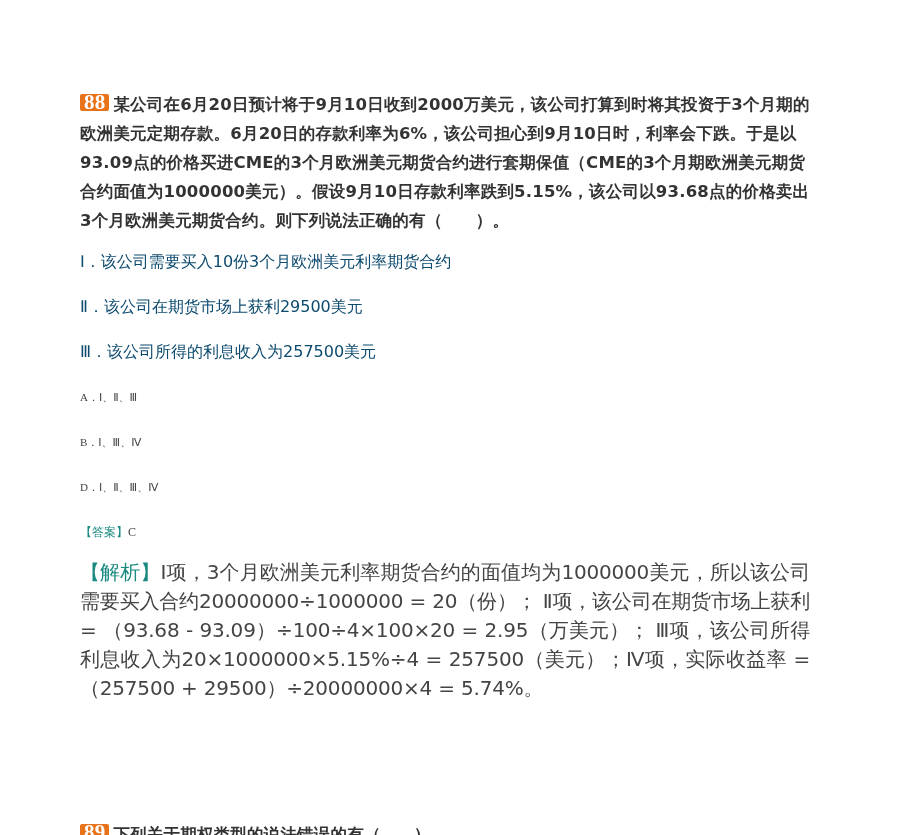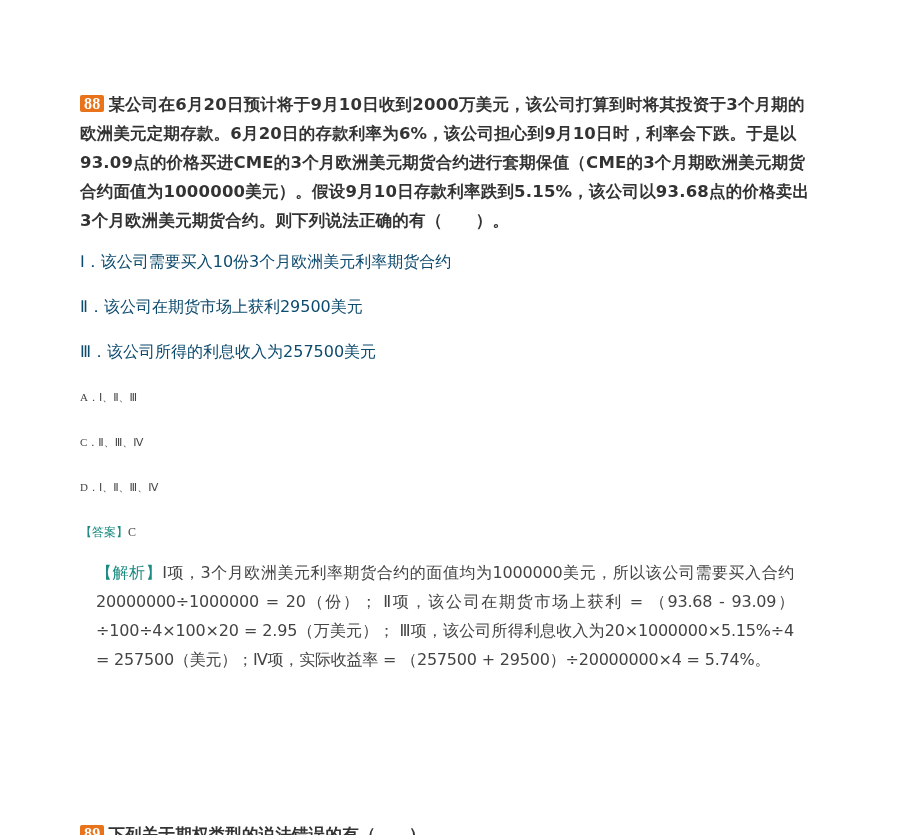--- a/index.html
+++ b/index.html
@@ -2,50 +2,50 @@
 <html><head>
   <meta charset="utf-8">
   <style>
     html, body { margin: 0; padding: 0; background: #ffffff; }
     body { width: 900px; height: 835px; overflow: hidden; position: relative;
            font-family: "DejaVu Serif", "Liberation Serif", serif; color: #333; }
     .question { position: absolute; left: 80px; width: 730px; }
     .q-stem { font-family: "DejaVu Sans", "Liberation Sans", sans-serif; font-weight: bold;
               font-size: 16.5px; line-height: 29px; color: #333; margin: 0; letter-spacing: 0.2px; }
     .badge { display: inline-block; background: #e8731a; color: #fff; font-weight: bold;
-             font-family: "Liberation Serif", serif; font-size: 16px; line-height: 17px;
+             font-family: "Liberation Serif", serif; font-size: 21px; line-height: 17px;
              padding: 0 4px; border-radius: 2px; margin-right: 4px; vertical-align: 1px; }
     .stmt { font-size: 16px; line-height: 20px; color: #0c4a6e; margin: 0; height: 45px;
             font-family: "DejaVu Sans", "Liberation Serif", serif; }
     .stmt .num { font-family: "Liberation Serif", serif; }
     .option { font-size: 11px; line-height: 20px; color: #444; margin: 0; height: 45px;
               font-family: "Liberation Serif", serif; }
     .answer-line { font-size: 12px; line-height: 20px; color: #444; margin: 0; height: 44px;
                    font-family: "Liberation Serif", serif; }
     .teal { color: #1a8a80; font-family: "DejaVu Sans", sans-serif; }
-    .analysis { font-size: 16px; line-height: 29px; color: #444; margin: 16px; text-align: justify;
+    .analysis { font-size: 20px; line-height: 29px; color: #444; margin: 0; text-align: justify;
                 font-family: "DejaVu Sans", "Liberation Serif", serif; letter-spacing: -0.2px; }
   </style>
 </head>
 <body>
 
 <div class="question" style="top:90px;">
   <p class="q-stem">
     <span class="badge">88</span><span>某公司在6月20日预计将于9月10日收到2000万美元，该公司打算到时将其投资于3个月期的欧洲美元定期存款。6月20日的存款利率为6%，该公司担心到9月10日时，利率会下跌。于是以93.09点的价格买进CME的3个月欧洲美元期货合约进行套期保值（CME的3个月期欧洲美元期货合约面值为1000000美元）。假设9月10日存款利率跌到5.15%，该公司以93.68点的价格卖出3个月欧洲美元期货合约。则下列说法正确的有（　　）。</span>
   </p>
 
   <div style="margin-top:17px;">
     <p class="stmt"><span class="num">Ⅰ．</span><span>该公司需要买入10份3个月欧洲美元利率期货合约</span></p>
     <p class="stmt"><span class="num">Ⅱ．</span><span>该公司在期货市场上获利29500美元</span></p>
     <p class="stmt"><span class="num">Ⅲ．</span><span>该公司所得的利息收入为257500美元</span></p>
   </div>
 
   <div>
     <p class="option"><span>A．</span><span>Ⅰ、Ⅱ、Ⅲ</span></p>
-    <p class="option"><span>C．</span><span>Ⅱ、Ⅲ、Ⅳ</span></p>
+    <p class="option"><span>B．</span><span>Ⅰ、Ⅲ、Ⅳ</span></p>
     <p class="option"><span>D．</span><span>Ⅰ、Ⅱ、Ⅲ、Ⅳ</span></p>
   </div>
 
   <p class="answer-line">
     <span class="teal">【答案】</span><span>C</span>
   </p>
 
   <p class="analysis" style="margin-top:-8px;">
     <span class="teal">【解析】</span><span>Ⅰ项，3个月欧洲美元利率期货合约的面值均为1000000美元，所以该公司需要买入合约20000000÷1000000 = 20（份）； Ⅱ项，该公司在期货市场上获利 = （93.68 - 93.09）÷100÷4×100×20 = 2.95（万美元）； Ⅲ项，该公司所得利息收入为20×1000000×5.15%÷4 = 257500（美元）；Ⅳ项，实际收益率 = （257500 + 29500）÷20000000×4 = 5.74%。</span>
   </p>

